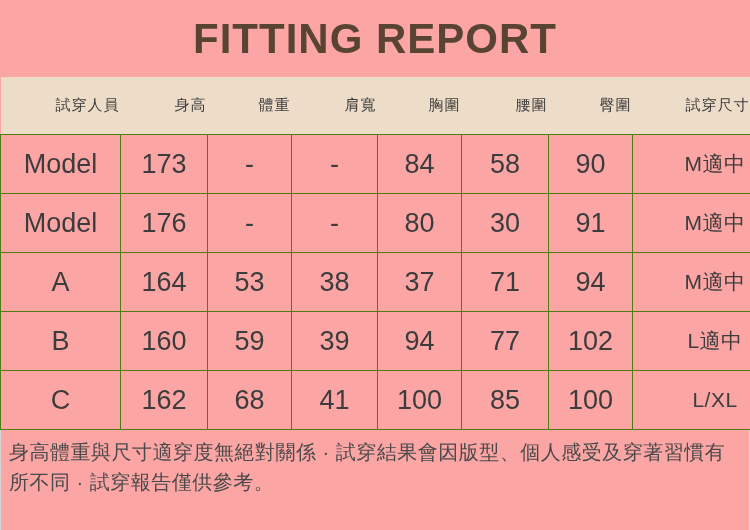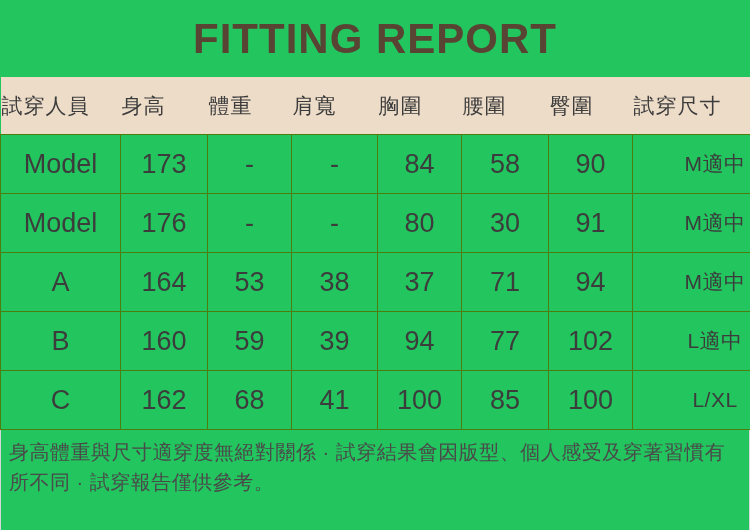--- a/index.html
+++ b/index.html
@@ -7,47 +7,47 @@
     padding: 0;
     background: #ffffff;
     width: 750px;
     height: 530px;
     overflow: hidden;
     font-family: "Liberation Sans", "DejaVu Sans", sans-serif;
   }
   .page {
     width: 750px;
     height: 530px;
-    background: #22c55e;
+    background: #fca5a5;
     position: relative;
   }
   .title {
     margin: 0;
     height: 77px;
     line-height: 77px;
     text-align: center;
     font-size: 42px;
     font-weight: 600;
     letter-spacing: 1px;
     color: #594434;
   }
   table.fit-table {
     width: 750px;
     border-collapse: collapse;
     table-layout: fixed;
   }
   table.fit-table th {
     background: #eddcc8;
     height: 55px;
-    font-size: 21px;
+    font-size: 15px;
     font-weight: 400;
     letter-spacing: 1px;
     color: #3c3c3c;
     border: none;
-    text-align: left;
+    text-align: right;
     vertical-align: middle;
     white-space: nowrap;
     overflow: hidden;
   }
   table.fit-table td {
     height: 56px;
     border: 1px solid #4d7c0f;
     text-align: center;
     vertical-align: middle;
     font-size: 27px;

